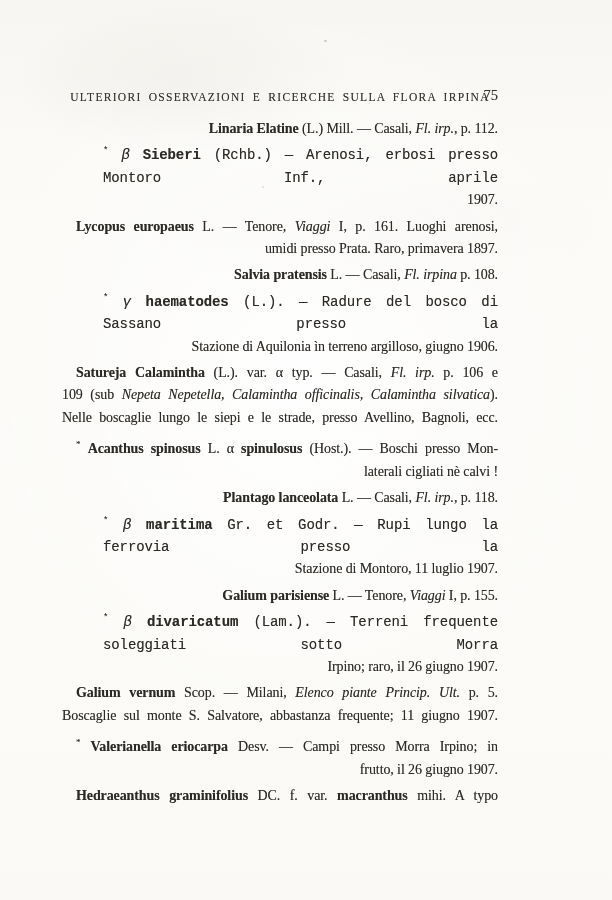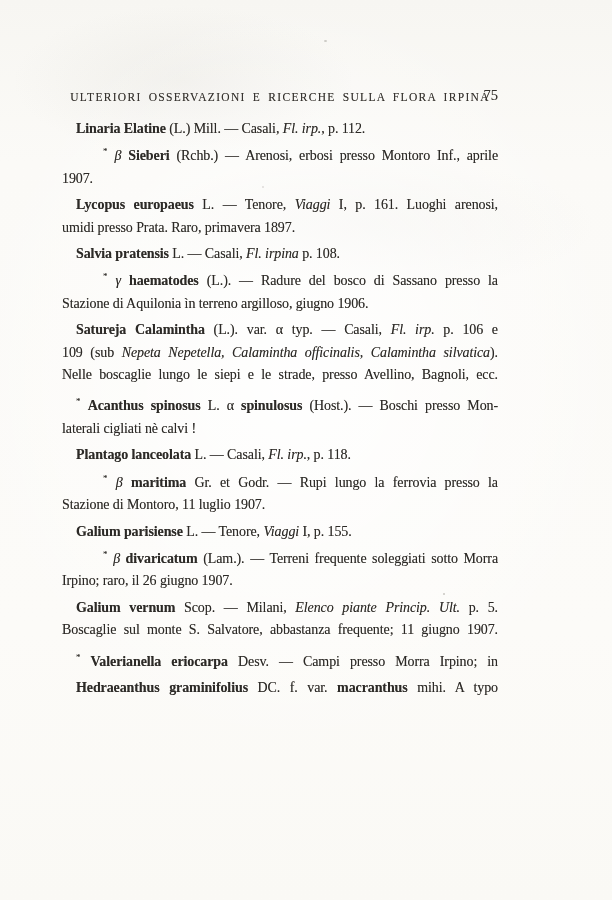--- a/index.html
+++ b/index.html
@@ -28,24 +28,24 @@
     font-size:11.5px;line-height:16px;letter-spacing:1.3px;word-spacing:3px;
     color:#35322e;
   }
   .running-title{display:block;text-align:center;}
   .page-number{
     position:absolute;right:0;top:-2px;
     font-size:14.5px;letter-spacing:0;word-spacing:0;
   }
   .entry{margin:0;}
   .entry + .entry{margin-top:4px;}
-  .line{white-space:normal;}
+  .line{white-space:normal;text-align:right;}
   .line.just{text-align:justify;text-align-last:justify;}
   .line.ind-entry{padding-left:14px;}
-  .line.ind-sub{padding-left:41px;}
+  .line.ind-sub{padding-left:41px;font-family:Liberation Mono, monospace;}
   .b{font-weight:bold;}
   .i{font-style:italic;}
   .sup{
     font-size:9px;vertical-align:6px;letter-spacing:0;
   }
   .speck{position:absolute;border-radius:50%;background:#8a857c;}
   .speck.s1{left:324px;top:40px;width:3px;height:2px;opacity:.4;}
   .speck.s2{left:443px;top:593px;width:2px;height:2px;opacity:.45;}
   .speck.s3{left:262px;top:186px;width:2px;height:2px;opacity:.25;}
 </style>
@@ -91,20 +91,21 @@
           <div class="line ind-entry"><span class="b">Galium parisiense</span><span> L. — Tenore, </span><span class="i">Viaggi</span><span> I, p. 155.</span></div>
           <div class="line ind-sub just"><span class="sup">*</span><span> </span><span class="i">β</span><span class="b"> divaricatum</span><span> (Lam.). — Terreni frequente soleggiati sotto Morra</span></div>
           <div class="line ind-flush"><span>Irpino; raro, il 26 giugno 1907.</span></div>
         </div>
         <div class="entry">
           <div class="line ind-entry just"><span class="b">Galium vernum</span><span> Scop. — Milani, </span><span class="i">Elenco piante Princip. Ult.</span><span> p. 5.</span></div>
           <div class="line ind-flush just"><span>Boscaglie sul monte S. Salvatore, abbastanza frequente; 11 giugno 1907.</span></div>
         </div>
         <div class="entry">
           <div class="line ind-entry just"><span class="sup">*</span><span> </span><span class="b">Valerianella eriocarpa</span><span> Desv. — Campi presso Morra Irpino; in</span></div>
+          <div class="line ind-flush"><span>frutto, il 26 giugno 1907.</span></div>
         </div>
         <div class="entry">
           <div class="line ind-entry just"><span class="b">Hedraeanthus graminifolius</span><span> DC. f. var. </span><span class="b">macranthus</span><span> mihi. A typo</span></div>
         </div>
       </div>
   </div>
   <div class="speck s1"></div>
   <div class="speck s2"></div>
   <div class="speck s3"></div>
 </div>

